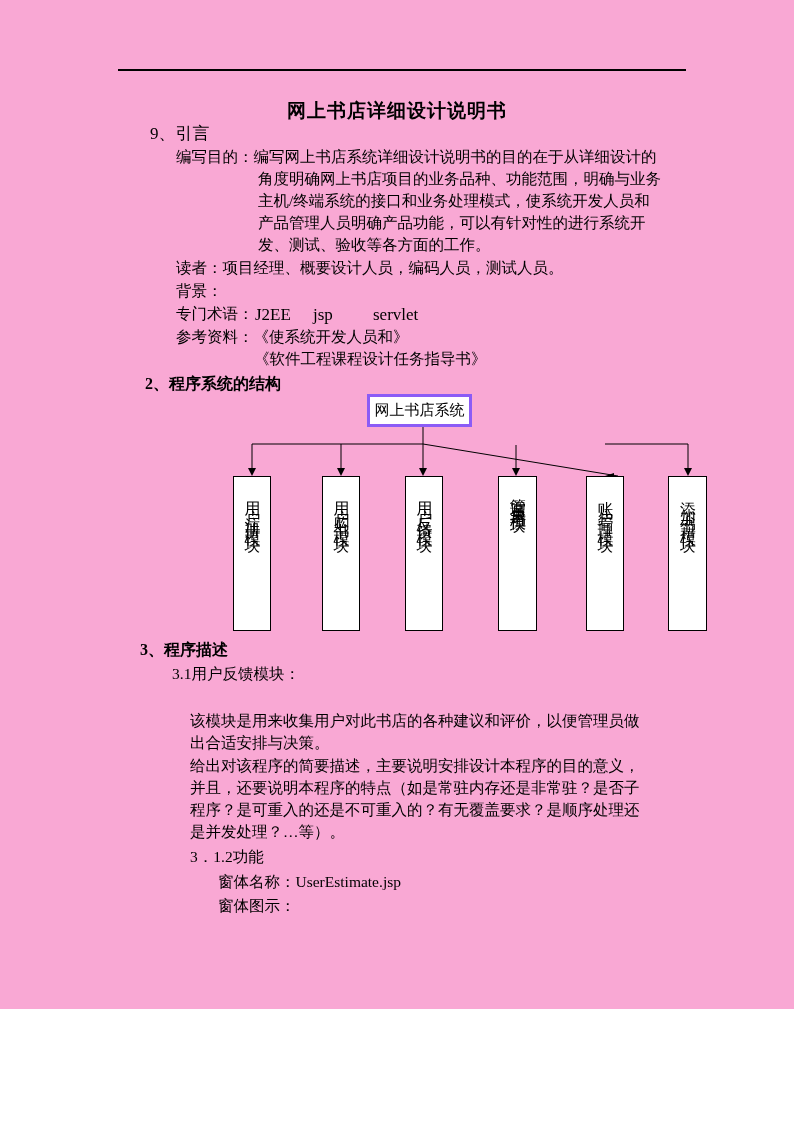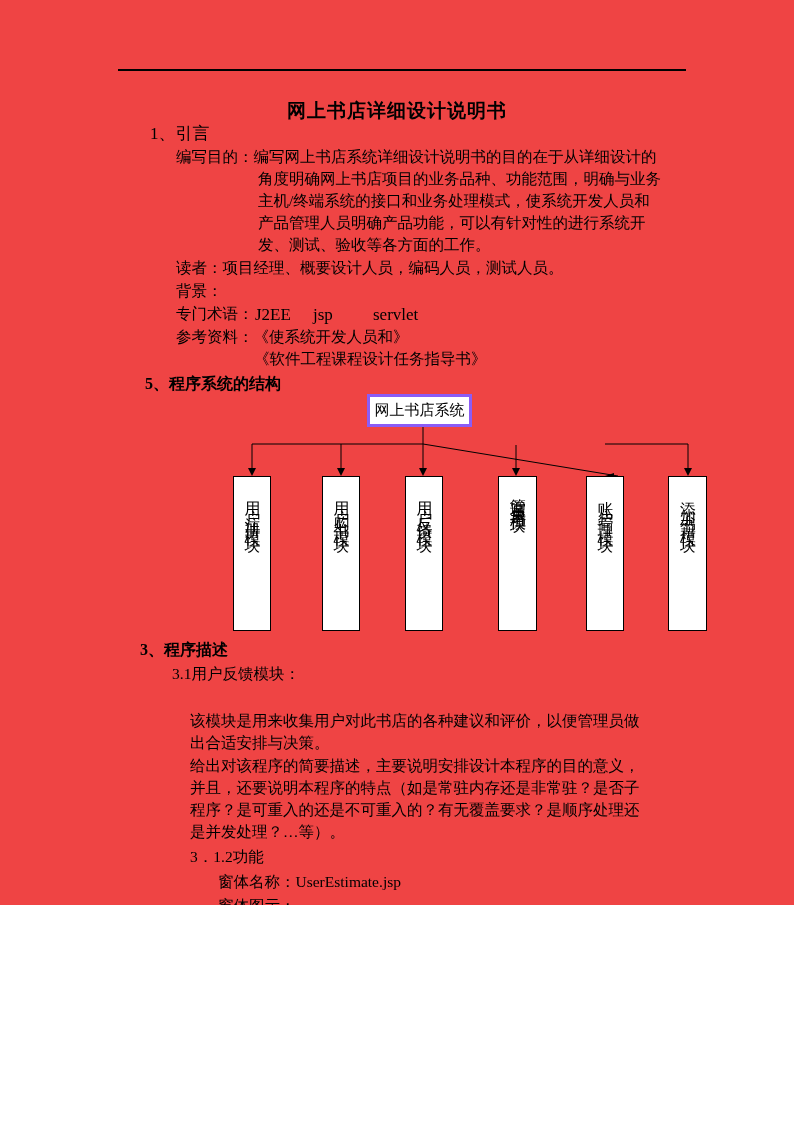--- a/index.html
+++ b/index.html
@@ -1,20 +1,20 @@
 <!DOCTYPE html>
 <html><head>
 <meta charset="utf-8">
 <style>
   html, body { margin: 0; padding: 0; background: #ffffff; }
   .page {
     position: relative;
     width: 794px;
-    height: 905px;
-    background: #ef4444;
+    height: 1009px;
+    background: #f9a8d4;
     font-family: "Liberation Serif", serif;
     color: #000000;
     overflow: hidden;
   }
   .abs { position: absolute; white-space: nowrap; }
   .hrule {
     position: absolute;
     left: 118px; top: 69px;
     width: 568px; height: 0;
     border-top: 2px solid #000000;
@@ -60,42 +60,42 @@
 </style>
 </head>
 <body>
 
 <div class="page">
 
   <div class="hrule"></div>
 
   <div class="doc-title">网上书店详细设计说明书</div>
 
-  <div class="abs h1" style="left:150px; top:122px;">1、引言</div>
+  <div class="abs h1" style="left:150px; top:122px;">9、引言</div>
 
   <div class="abs body-txt" style="left:176px; top:147px;"><span>编写目的：</span><span>编写网上书店系统详细设计说明书的目的在于从详细设计的</span></div>
   <div class="abs body-txt" style="left:258px; top:169px;">角度明确网上书店项目的业务品种、功能范围，明确与业务</div>
   <div class="abs body-txt" style="left:258px; top:191px;">主机/终端系统的接口和业务处理模式，使系统开发人员和</div>
   <div class="abs body-txt" style="left:258px; top:213px;">产品管理人员明确产品功能，可以有针对性的进行系统开</div>
   <div class="abs body-txt" style="left:258px; top:235px;">发、测试、验收等各方面的工作。</div>
 
   <div class="abs body-txt" style="left:176px; top:258px;">读者：项目经理、概要设计人员，编码人员，测试人员。</div>
   <div class="abs body-txt" style="left:176px; top:281px;">背景：</div>
 
   <div class="abs body-txt" style="left:176px; top:304px;">
     <span>专门术语：</span>
   </div>
   <span class="abs latin" style="left:255px; top:305px;">J2EE</span>
   <span class="abs latin" style="left:313px; top:305px;">jsp</span>
   <span class="abs latin" style="left:373px; top:305px;">servlet</span>
 
   <div class="abs body-txt" style="left:176px; top:327px;"><span>参考资料：</span><span>《使系统开发人员和》</span></div>
   <div class="abs body-txt" style="left:254px; top:349px;">《软件工程课程设计任务指导书》</div>
 
-  <div class="abs h-bold" style="left:145px; top:374px;">5、程序系统的结构</div>
+  <div class="abs h-bold" style="left:145px; top:374px;">2、程序系统的结构</div>
 
   <svg class="diagram-svg" width="794" height="250" viewBox="0 0 794 250">
     <g>
 
       <line x1="423" y1="32" x2="423" y2="54"></line>
 
       <line x1="252" y1="54" x2="423" y2="54"></line>
 
       <line x1="252" y1="54" x2="252" y2="80"></line>
       <line x1="341" y1="54" x2="341" y2="80"></line>

